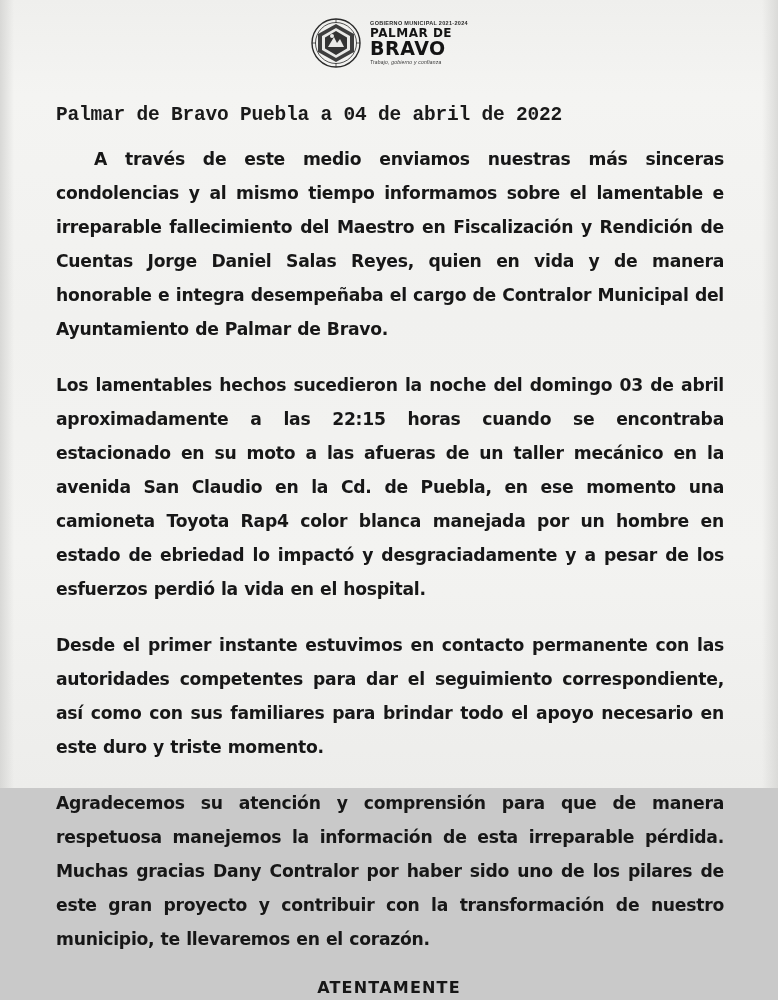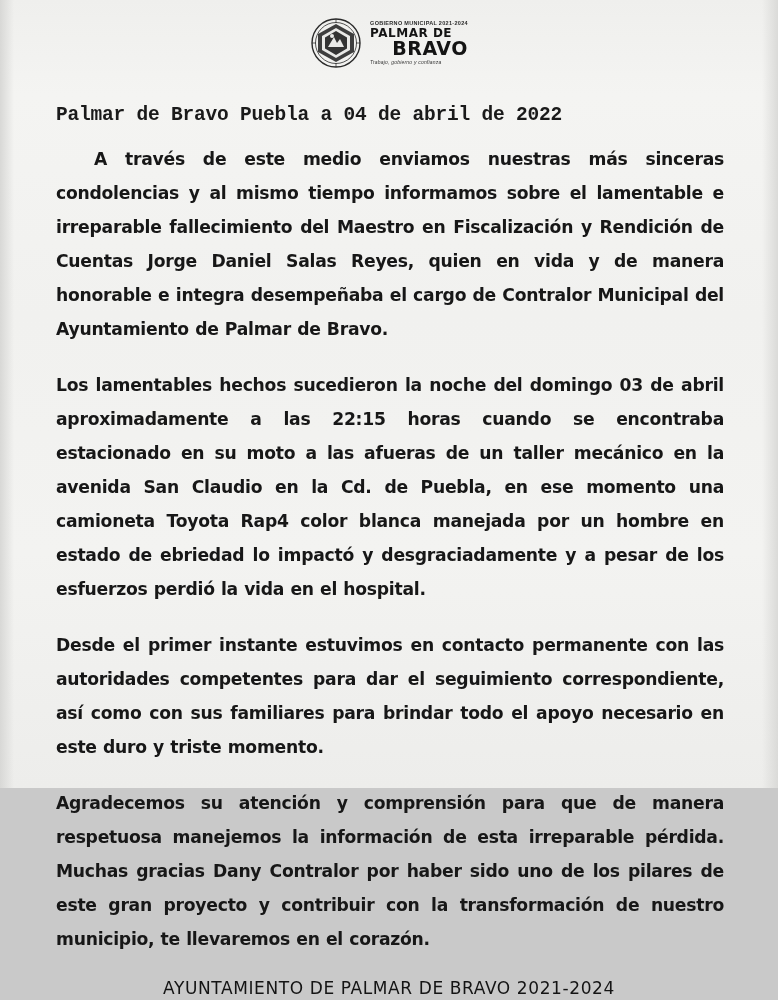--- a/index.html
+++ b/index.html
@@ -78,21 +78,20 @@
   }
   .crest-l1 {
     font-size: 12px;
     letter-spacing: 0.5px;
     line-height: 12px;
   }
   .crest-l2 {
     font-size: 19px;
     letter-spacing: 0.5px;
     line-height: 19px;
-    text-align: right;
   }
   .crest-bottom {
     font-size: 5px;
     font-style: italic;
     color: #333;
     margin-top: 2px;
     letter-spacing: 0.2px;
   }
 
   
@@ -198,16 +197,17 @@
 
 
   <div class="place-date">Palmar de Bravo Puebla a 04 de abril de 2022</div>
 
   <p class="body indent">A través de este medio enviamos nuestras más sinceras condolencias y al mismo tiempo informamos sobre el lamentable e irreparable fallecimiento del Maestro en Fiscalización y Rendición de Cuentas Jorge Daniel Salas Reyes, quien en vida y de manera honorable e integra desempeñaba el cargo de Contralor Municipal del Ayuntamiento de Palmar de Bravo.</p>
   <p class="body">Los lamentables hechos sucedieron la noche del domingo 03 de abril aproximadamente a las 22:15 horas cuando se encontraba estacionado en su moto a las afueras de un taller mecánico en la avenida San Claudio en la Cd. de Puebla, en ese momento una camioneta Toyota Rap4 color blanca manejada por un hombre en estado de ebriedad lo impactó y desgraciadamente y a pesar de los esfuerzos perdió la vida en el hospital.</p>
   <p class="body">Desde el primer instante estuvimos en contacto permanente con las autoridades competentes para dar el seguimiento correspondiente, así como con sus familiares para brindar todo el apoyo necesario en este duro y triste momento.</p>
   <p class="body">Agradecemos su atención y comprensión para que de manera respetuosa manejemos la información de esta irreparable pérdida. Muchas gracias Dany Contralor por haber sido uno de los pilares de este gran proyecto y contribuir con la transformación de nuestro municipio, te llevaremos en el corazón.</p>
 
   <div class="closing">
+    <div class="atentamente">ATENTAMENTE</div>
     <div class="signature">AYUNTAMIENTO DE PALMAR DE BRAVO 2021-2024</div>
   </div>
 
 </div>
 
 </body></html>

